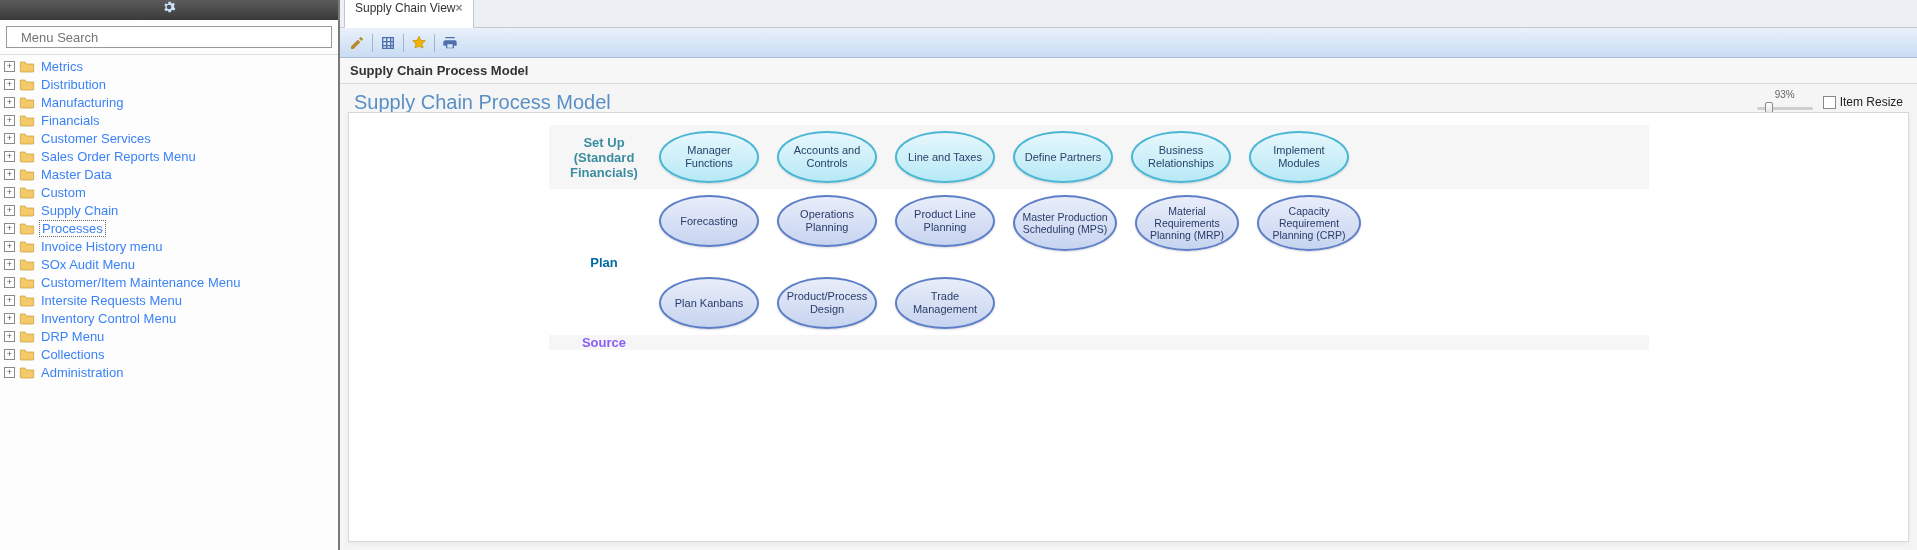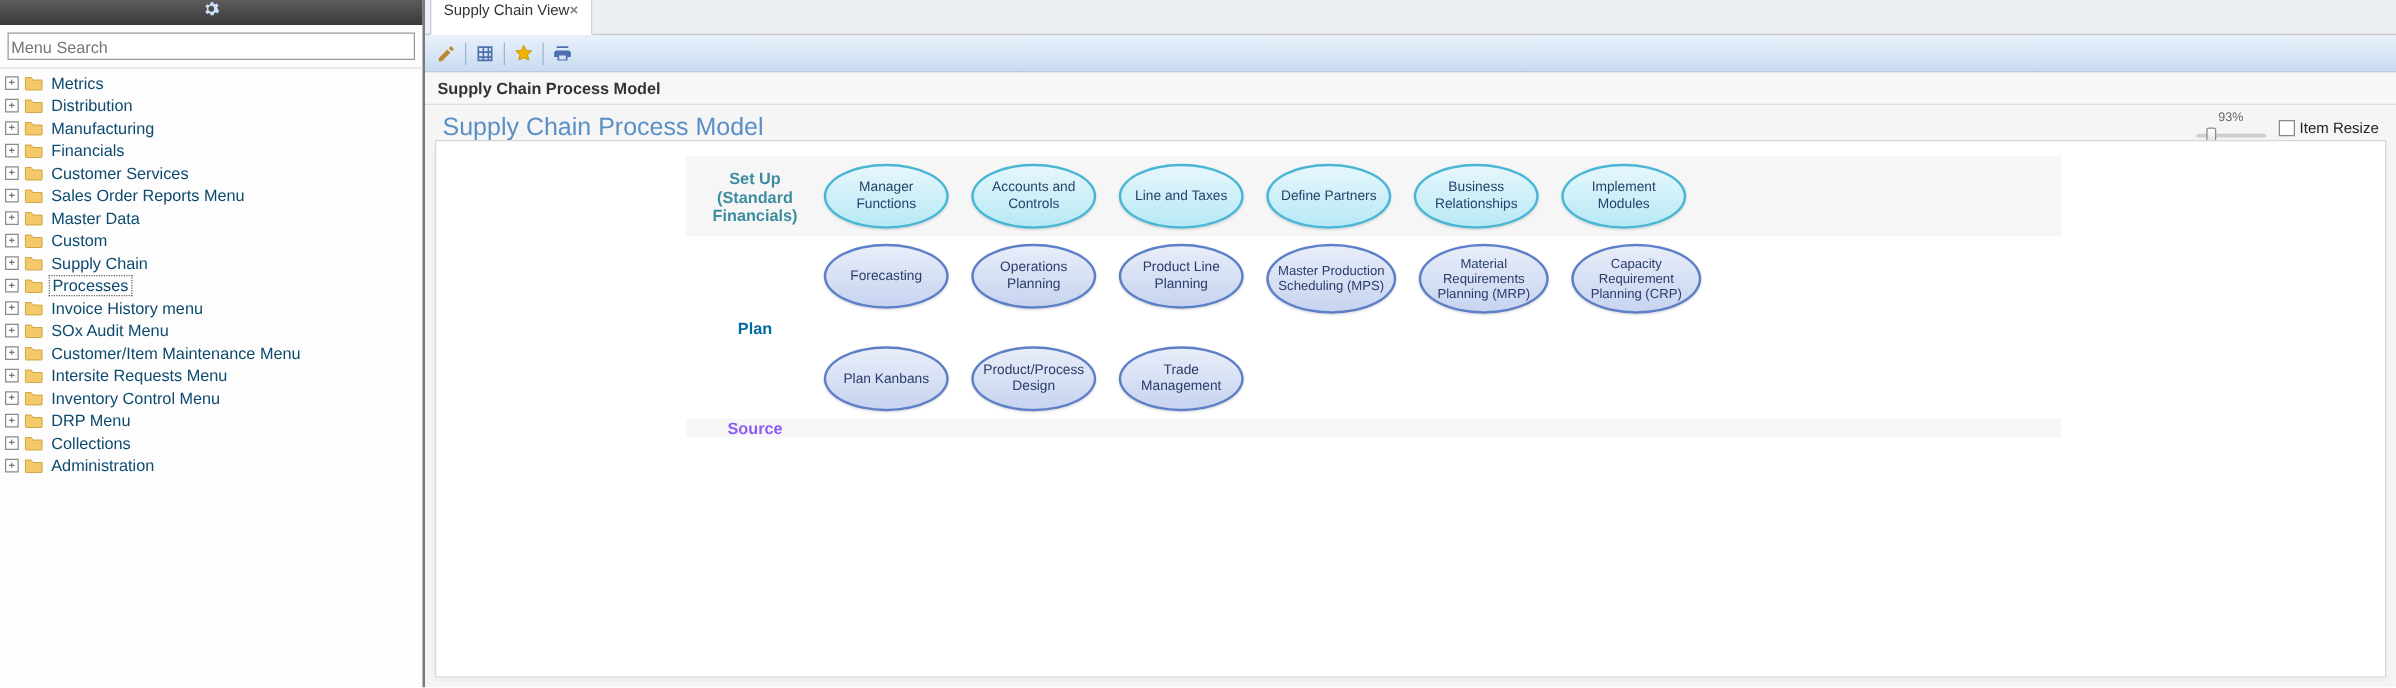--- a/index.html
+++ b/index.html
@@ -48,21 +48,21 @@
   }
   .gear-icon svg { display:block; }
   .sidebar-search-wrap {
     padding: 6px;
     border-bottom: 1px solid #ddd;
   }
   .sidebar-search {
     width: 100%;
     height: 22px;
     font-size: 13px;
-    padding: 2px 2px;
+    padding: 2px 14px;
     border: 1px solid #999;
     color: #444;
     background: #fff;
   }
 
   
   .tree {
     flex: 1 1 auto;
     overflow: auto;
     padding: 2px 4px 10px 4px;
@@ -81,21 +81,21 @@
     font-size: 9px;
     line-height: 9px;
     text-align: center;
     color: #555;
     cursor: pointer;
     user-select: none;
   }
   .folder-icon svg { display: block; }
   .tree-label {
     font-size: 13px;
-    color: #0c4a6e;
+    color: #3b82f6;
     padding: 0 2px;
   }
   .tree-label.selected {
     border: 1px dotted #666;
   }
 
   
   .tabstrip {
     height: 28px;
     background: #eceff3;

